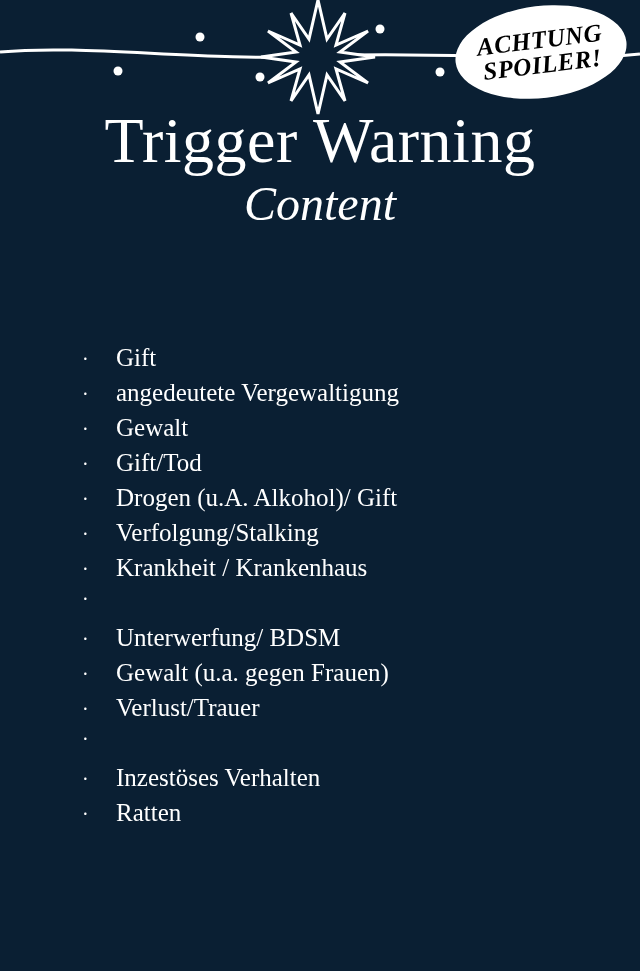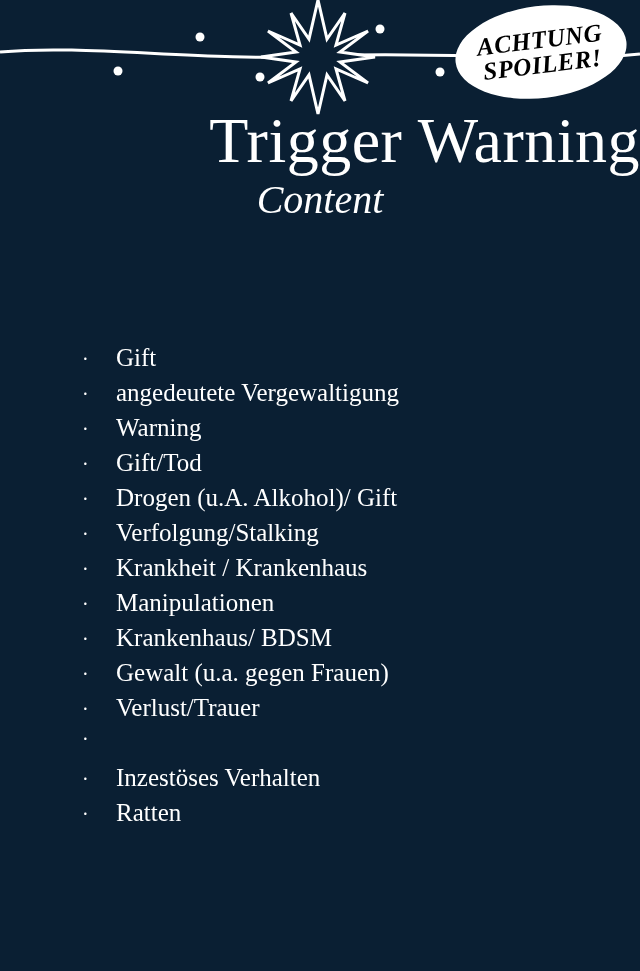--- a/index.html
+++ b/index.html
@@ -58,37 +58,37 @@
     letter-spacing: 0.5px;
     white-space: nowrap;
   }
 
   
   .title {
     position: absolute;
     left: 0;
     top: 104px;
     width: 640px;
-    text-align: right;
+    text-align: center;
     color: #ffffff;
     font-family: "Liberation Serif", serif;
     font-size: 64px;
     font-weight: normal;
     letter-spacing: 0.5px;
   }
   .subtitle {
     position: absolute;
     left: 0;
     top: 176px;
     width: 640px;
     text-align: center;
     color: #ffffff;
     font-family: "Liberation Serif", serif;
     font-style: italic;
-    font-size: 40px;
+    font-size: 48px;
   }
 
   
   .list {
     position: absolute;
     left: 78px;
     top: 344px;
     width: 540px;
   }
   .list-item {
@@ -146,45 +146,44 @@
     <div class="list-item">
       <span class="bullet">·</span>
       <span class="item-label">Gift</span>
     </div>
     <div class="list-item">
       <span class="bullet">·</span>
       <span class="item-label">angedeutete Vergewaltigung</span>
     </div>
     <div class="list-item">
       <span class="bullet">·</span>
-      <span class="item-label">Warning</span>
+      <span class="item-label">Gewalt</span>
     </div>
     <div class="list-item">
       <span class="bullet">·</span>
       <span class="item-label">Gift/Tod</span>
     </div>
     <div class="list-item">
       <span class="bullet">·</span>
       <span class="item-label">Drogen (u.A. Alkohol)/ Gift</span>
     </div>
     <div class="list-item">
       <span class="bullet">·</span>
       <span class="item-label">Verfolgung/Stalking</span>
     </div>
     <div class="list-item">
       <span class="bullet">·</span>
       <span class="item-label">Krankheit / Krankenhaus</span>
     </div>
     <div class="list-item">
       <span class="bullet">·</span>
-      <span class="item-label">Manipulationen</span>
-    </div>
-    <div class="list-item">
-      <span class="bullet">·</span>
-      <span class="item-label">Krankenhaus/ BDSM</span>
+    </div>
+    <div class="list-item">
+      <span class="bullet">·</span>
+      <span class="item-label">Unterwerfung/ BDSM</span>
     </div>
     <div class="list-item">
       <span class="bullet">·</span>
       <span class="item-label">Gewalt (u.a. gegen Frauen)</span>
     </div>
     <div class="list-item">
       <span class="bullet">·</span>
       <span class="item-label">Verlust/Trauer</span>
     </div>
     <div class="list-item">

